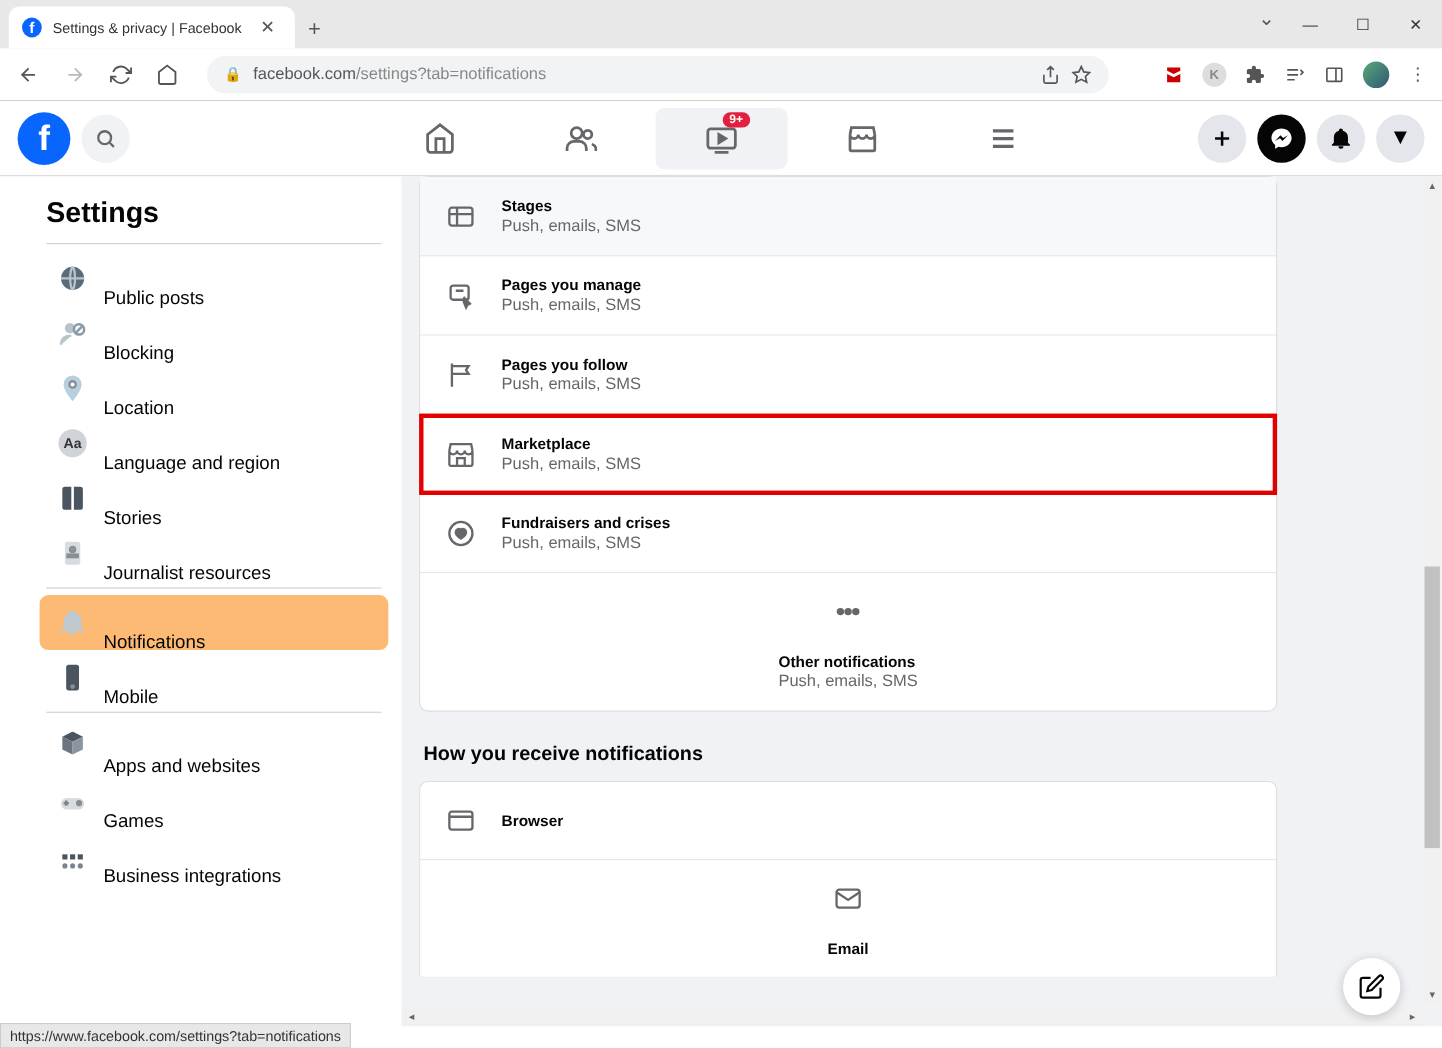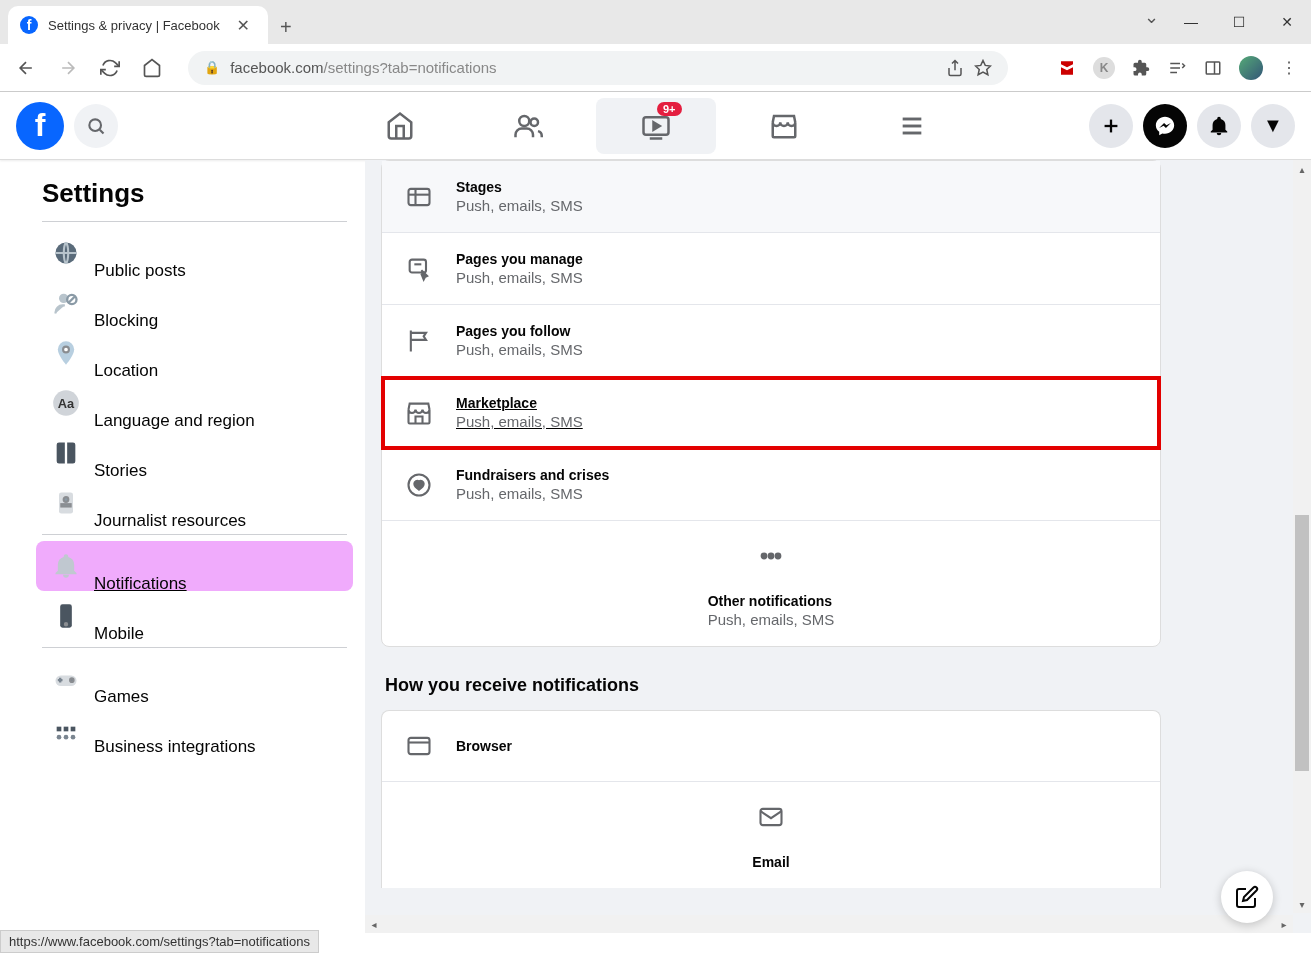--- a/index.html
+++ b/index.html
@@ -40,30 +40,30 @@
 .fb-badge { position:absolute; top:4px; right:34px; background:#e41e3f; color:#fff; font-size:11px; font-weight:bold; padding:1px 6px; border-radius:10px; }
 .fb-right { margin-left:auto; display:flex; gap:10px; }
 .fb-rbtn { width:44px; height:44px; background:#e4e6eb; border-radius:50%; display:flex; align-items:center; justify-content:center; color:#050505; font-size:20px; }
 
 
 .content { display:flex; height: calc(953px - 92px - 68px - 20px); }
 .sidebar { width: 365px; padding: 10px 12px 10px 36px; overflow:hidden; }
 .sidebar h1 { font-size: 26px; font-weight:700; color:#050505; padding:8px 6px 12px; }
 .divider { height:1px; background:#ced0d4; margin: 0 6px 6px; }
 .sb-item { display:flex; align-items:center; height:50px; padding:0 8px; border-radius:8px; cursor:pointer; gap:14px; }
-.sb-item.active { background:#f0abfc;text-decoration:underline; }
+.sb-item.active { background:#fdba74; }
 .sb-icon { width:36px; height:36px; display:flex; align-items:center; justify-content:flex-end; color:#8a8d91; }
 .sb-label { font-size:17px; color:#050505;margin-top:36px; }
 
 .main { flex:1; background:#f0f2f5; padding: 0 0 0 16px; position:relative; overflow:hidden; }
 .main-inner { background:#fff; border:1px solid #ddd; border-radius:8px; max-width:780px; }
 .nrow { display:flex; align-items:center; padding:18px 20px; border-bottom:1px solid #e4e6eb; gap:20px; cursor:pointer; }
 .nrow:last-child { border-bottom:none;flex-direction:column; }
 .nrow.hovered { background:#f7f8fa; }
-.nrow.highlighted { outline: 4px solid #e30000; outline-offset:-3px;text-decoration:underline; }
+.nrow.highlighted { outline: 4px solid #e30000; outline-offset:-3px; }
 .nicon { width:34px; height:34px; color:#65676b; display:flex; align-items:center; justify-content:center; flex-shrink:0; }
 .ntitle { font-size:14px; font-weight:700; color:#050505; }
 .nsub { font-size:15px; color:#65676b; margin-top:2px; }
 .section-title { font-size:18px; font-weight:700; color:#050505; padding:28px 4px 14px; }
 
 
 .vscroll { position:absolute; right:0; top:0; bottom:20px; width:18px; background:#f1f1f1; }
 .vthumb { position:absolute; right:2px; width:14px; background:#c1c1c1; top:355px; height:256px; }
 .varrow { position:absolute; right:0; width:18px; height:18px; display:flex; align-items:center; justify-content:center; color:#666; font-size:10px;}
 .hscroll { position:absolute; bottom:0; left:0; right:18px; height:18px; background:#f1f1f1; }
@@ -302,20 +302,30 @@
               <circle cx="12" cy="19" r="1" fill="#fff"></circle>
             </svg>
           </div>
           <div class="sb-label">Mobile</div>
         </div>
       </div>
     <div class="divider" style="margin-top:6px"></div>
     <div id="sb-bot">
         <div class="sb-item">
           <div class="sb-icon">
+            <svg width="28" height="28" viewBox="0 0 24 24">
+              <path d="M4 4l8 4 8-4-8-4-8 4z" fill="#4a5560"></path>
+              <path d="M4 4v10l8 4V8L4 4z" fill="#6a7580"></path>
+              <path d="M20 4v10l-8 4V8l8-4z" fill="#8a95a0"></path>
+            </svg>
+          </div>
+          <div class="sb-label">Apps and websites</div>
+        </div>
+        <div class="sb-item">
+          <div class="sb-icon">
             <svg width="28" height="28" viewBox="0 0 24 24" fill="none" stroke="currentColor" stroke-width="1.8">
               <rect x="3" y="9" width="18" height="9" rx="4.5" fill="#d8dce0" stroke="none"></rect>
               <circle cx="17" cy="13" r="1.5" fill="#7a8590"></circle>
               <path d="M7 11v4M5 13h4" stroke="#7a8590" stroke-width="2"></path>
             </svg>
           </div>
           <div class="sb-label">Games</div>
         </div>
         <div class="sb-item">
           <div class="sb-icon">

